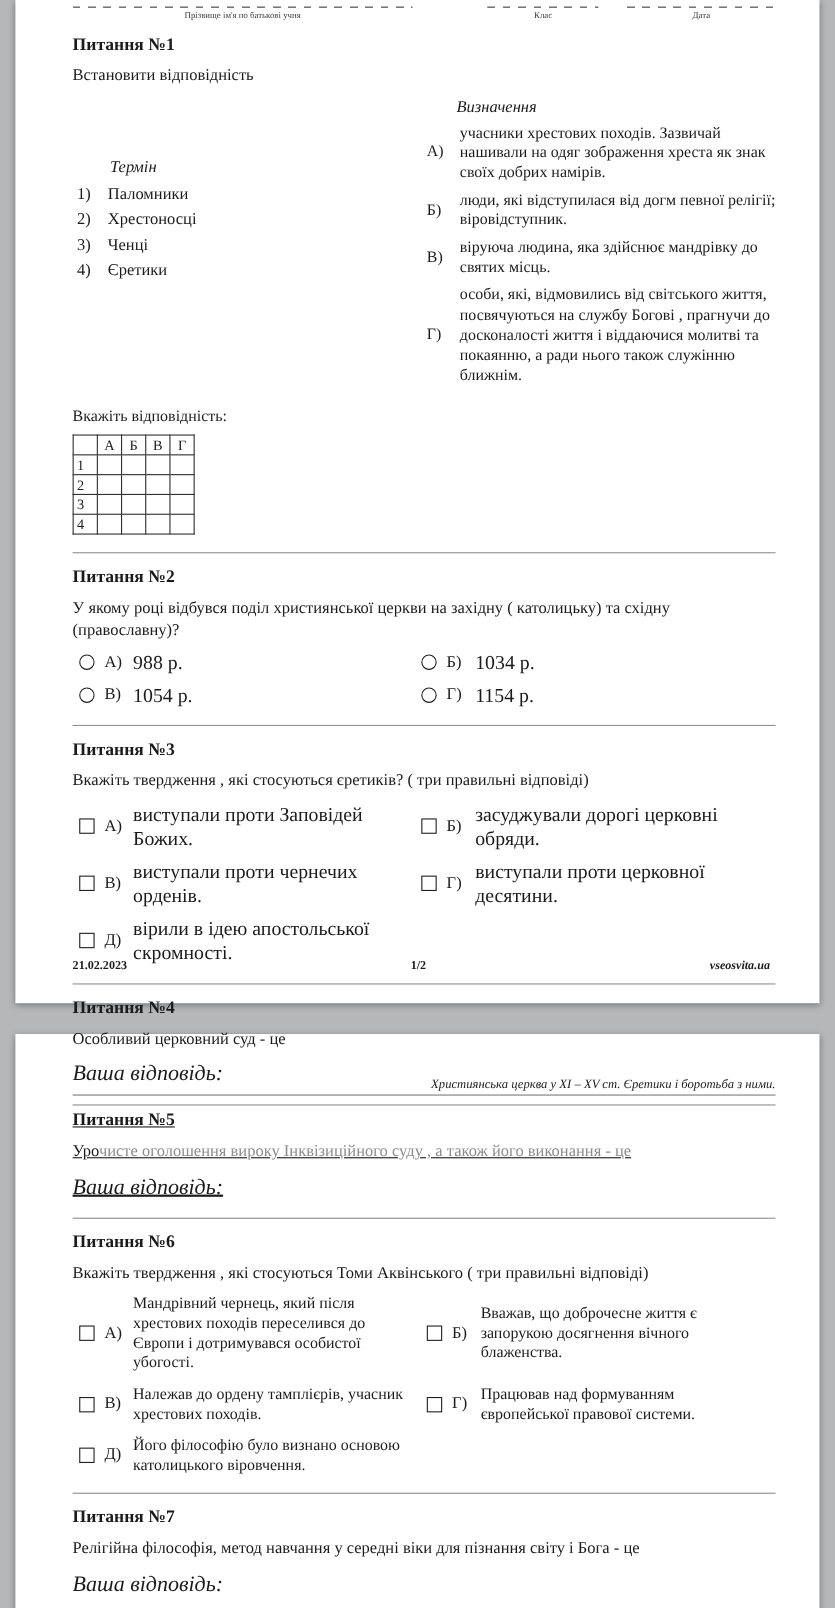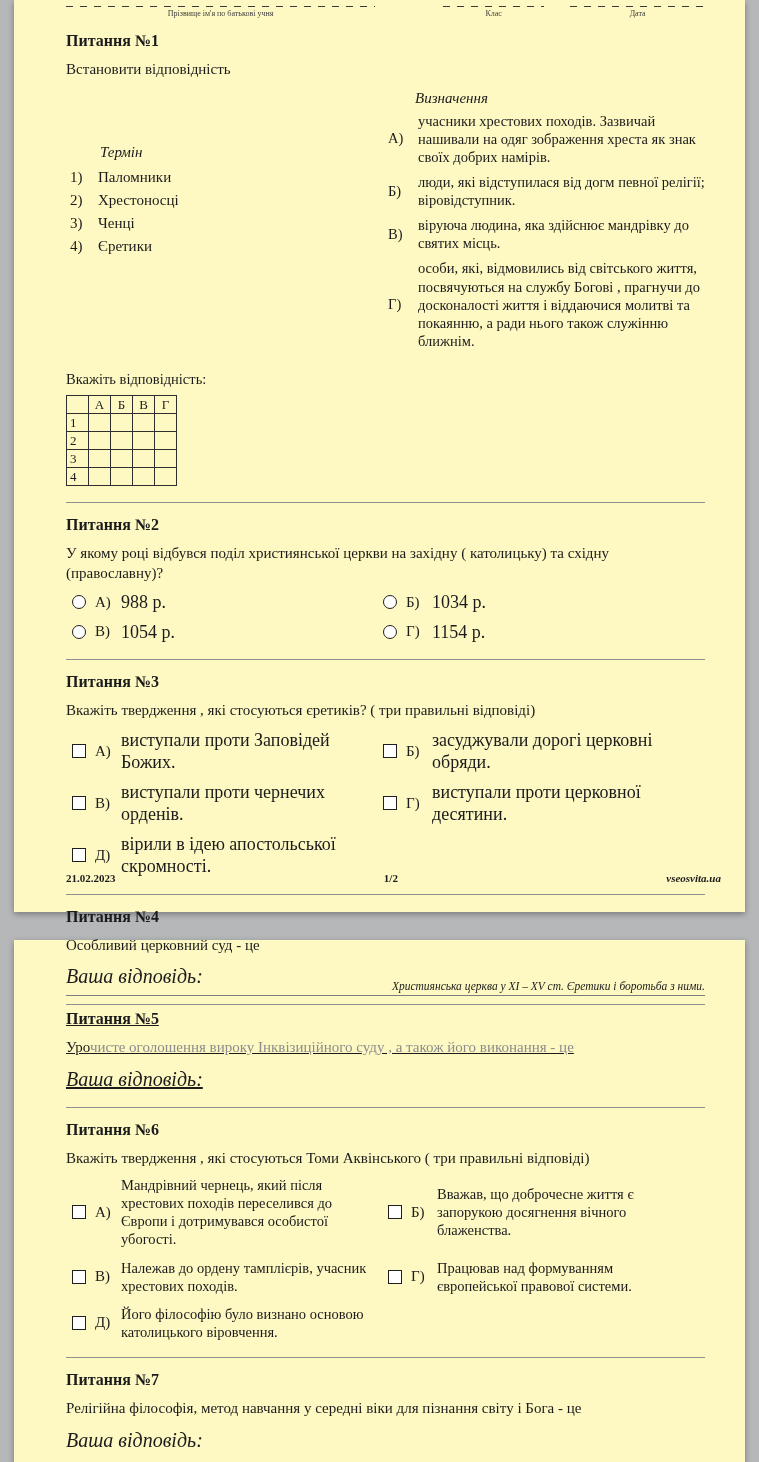--- a/index.html
+++ b/index.html
@@ -6,21 +6,21 @@
   html, body {
     width: 759px; height: 1462px;
     background: #b5b7b9;
     font-family: "Liberation Serif", "DejaVu Serif", serif;
     color: #1b1b1b;
     overflow: hidden;
   }
   .page {
     width: 731px;
     margin-left: 14px;
-    background: #fef9c3;
+    background: #ffffff;
     box-shadow: 0 2px 6px rgba(0,0,0,0.35);
     padding: 0 40px 0 52px;
   }
   .page1 { height: 912px; position: relative; padding-top: 5px; }
   .page2 { height: 1030px; margin-top: 28px; }
 
   
   .p1-header { display: flex; margin-bottom: 14px; }
   .seg { }
   .seg-name  { width: 312px; }
@@ -80,21 +80,21 @@
     border: 1.4px solid #1f1f1f; background: #fff;
   }
   .opt-letter { width: 26px; flex: 0 0 26px; margin-left: 9px; font-size: 15px; }
   .opt-text { font-size: 18px; line-height: 1.25; }
   .q6-grid { grid-template-columns: 316px 1fr; row-gap: 10px; }
   .q6-grid .opt-text { font-size: 14.5px; padding-right: 14px; }
 
   .answer-label { font-style: italic; font-size: 20px; margin-top: 10px; }
 
   .p1-footer {
-    position: absolute; left: 52px; right: 24px; bottom: 28px;
+    position: absolute; left: 52px; right: 45px; bottom: 28px;
     display: flex; justify-content: space-between; align-items: baseline;
     font-size: 11px; font-weight: bold;
   }
   .footer-site { font-style: italic; }
 
   
   .p2-header {
     padding-top: 40px;
   }
   .p2-header-line {

